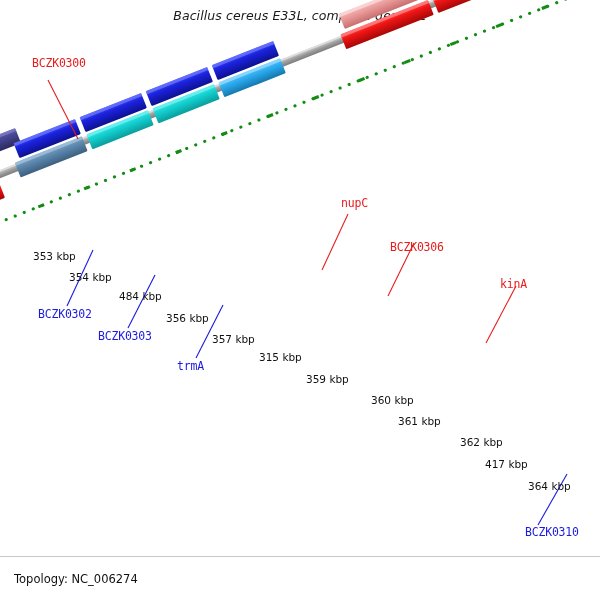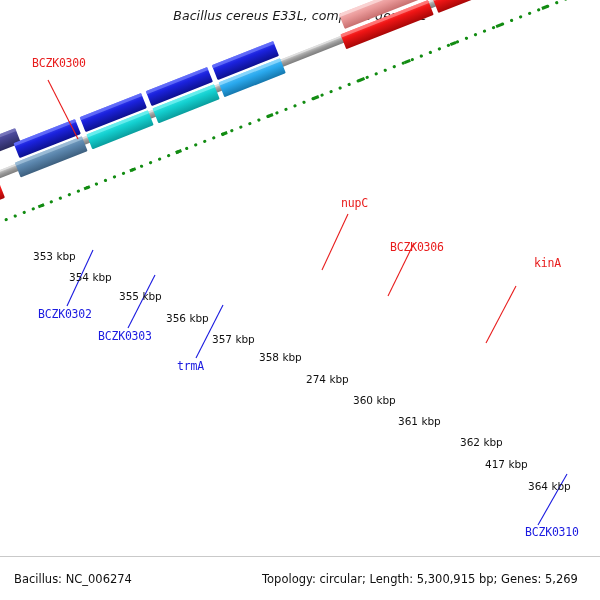--- a/index.html
+++ b/index.html
@@ -252,37 +252,36 @@
         <line x1="414" y1="243" x2="388" y2="296" stroke="#e81c1c"></line>
         <line x1="516" y1="286" x2="486" y2="343" stroke="#e81c1c"></line>
         <line x1="538" y1="525" x2="567" y2="474" stroke="#1a1ae0"></line>
       </g>
 
     </g>
   </svg>
 
   <div class="ticklab" style="left:21px;top:250px;margin-left:12px;">353 kbp</div>
   <div class="ticklab" style="left:69px;top:271px;">354 kbp</div>
-  <div class="ticklab" style="left:119px;top:290px;">355 kbp</div>
+  <div class="ticklab" style="left:119px;top:290px;">484 kbp</div>
   <div class="ticklab" style="left:166px;top:312px;">356 kbp</div>
   <div class="ticklab" style="left:212px;top:333px;">357 kbp</div>
-  <div class="ticklab" style="left:259px;top:351px;">358 kbp</div>
-  <div class="ticklab" style="left:306px;top:373px;">274 kbp</div>
-  <div class="ticklab" style="left:353px;top:394px;">360 kbp</div>
+  <div class="ticklab" style="left:259px;top:351px;">315 kbp</div>
+  <div class="ticklab" style="left:306px;top:373px;">359 kbp</div>
+  <div class="ticklab" style="left:371px;top:394px;">360 kbp</div>
   <div class="ticklab" style="left:398px;top:415px;">361 kbp</div>
   <div class="ticklab" style="left:460px;top:436px;">362 kbp</div>
   <div class="ticklab" style="left:485px;top:458px;">417 kbp</div>
   <div class="ticklab" style="left:528px;top:480px;">364 kbp</div>
 
   <div class="genelab red" style="left:21px;top:56px;margin-left:11px;">BCZK0300</div>
   <div class="genelab blue" style="left:38px;top:307px;">BCZK0302</div>
   <div class="genelab blue" style="left:98px;top:329px;">BCZK0303</div>
   <div class="genelab blue" style="left:177px;top:359px;">trmA</div>
   <div class="genelab red" style="left:341px;top:196px;">nupC</div>
   <div class="genelab red" style="left:390px;top:240px;">BCZK0306</div>
-  <div class="genelab red" style="left:500px;top:256px;margin-left:34px;">kinA</div>
+  <div class="genelab red" style="left:500px;top:277px;">kinA</div>
   <div class="genelab blue" style="left:493px;top:525px;margin-left:32px;">BCZK0310</div>
 
   <div id="footer-rule"></div>
-  <div id="accession">Bacillus: NC_006274</div>
-  <div id="topology">Topology: circular; Length: 5,300,915 bp; Genes: 5,269</div>
+  <div id="accession">Topology: NC_006274</div>
 
 </div>
 
 </body></html>

